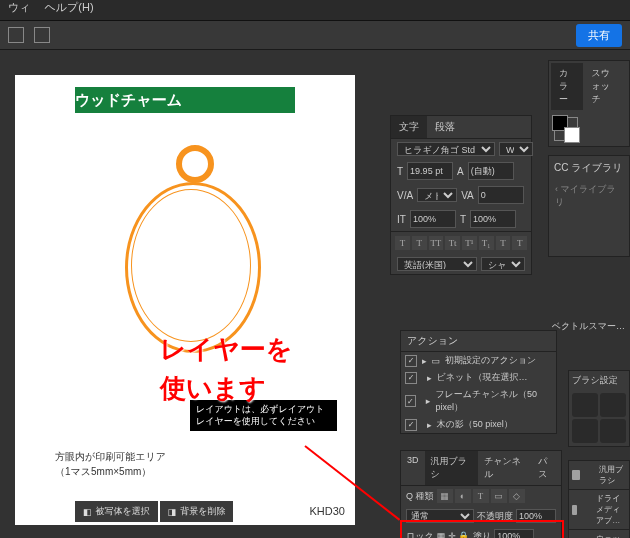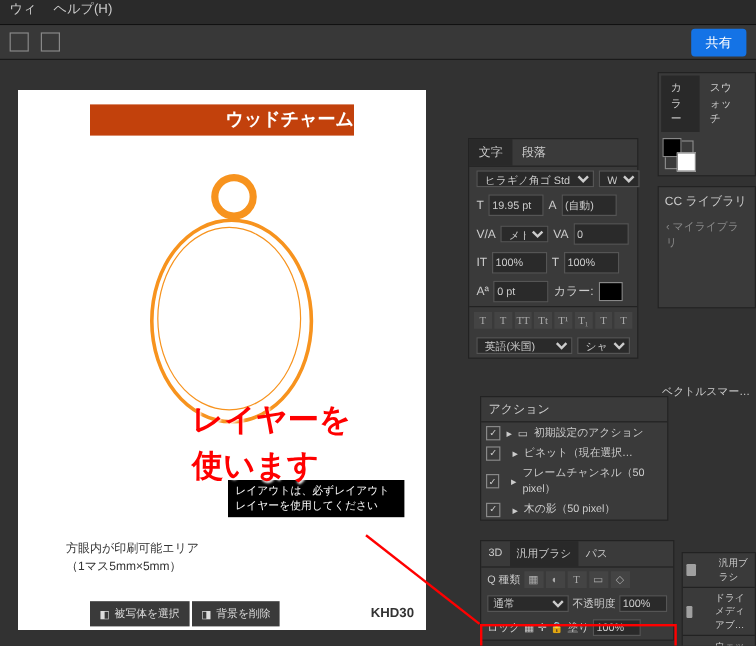--- a/index.html
+++ b/index.html
@@ -4,29 +4,29 @@
 <style>
 html,body{margin:0;padding:0;width:630px;height:538px;overflow:hidden;background:#323232;font-family:Arial,sans-serif;font-size:10px;color:#ccc}
 .topbar{height:20px;background:#2a2a2a;border-bottom:1px solid #111;display:flex;padding:0 8px;gap:14px}
 .topbar span{font-size:11px}
 .toolrow{height:28px;background:#383838;border-bottom:1px solid #1a1a1a;display:flex;align-items:center;justify-content:space-between;padding:0 8px}
 .toolrow-left{display:flex;gap:10px;align-items:center}
 .tool-ico{width:14px;height:14px;border:1px solid #888}
 .share-btn{background:#1473e6;color:#fff;padding:4px 12px;border-radius:3px;font-size:11px}
 .main{position:relative;height:490px}
 .canvas{position:absolute;left:15px;top:25px;width:340px;height:450px;background:#fff}
-.canvas-title{position:absolute;left:60px;top:12px;width:220px;height:26px;background:#c2410c;color:#fff;text-align:right;line-height:26px;font-size:15px;font-weight:bold}
+.canvas-title{position:absolute;left:60px;top:12px;width:220px;height:26px;background:#15803d;color:#fff;text-align:left;line-height:26px;font-size:15px;font-weight:bold}
 .charm-ring{position:absolute;left:161px;top:70px;width:26px;height:26px;border:6px solid #f7931e;border-radius:50%}
 .charm-body{position:absolute;left:110px;top:107px;width:130px;height:165px;border:3px solid #f7931e;border-radius:50%}
 .charm-inner{position:absolute;left:116px;top:114px;width:118px;height:151px;border:1px solid #f7931e;border-radius:50%}
 .grid{position:absolute;left:25px;top:55px;width:300px;height:380px;background-image:linear-gradient(#eee 1px,transparent 1px),linear-gradient(90deg,#eee 1px,transparent 1px);background-size:12px 12px;z-index:-1}
 .black-label{position:absolute;left:175px;top:325px;width:135px;background:#000;color:#fff;font-size:9px;padding:4px 6px;line-height:1.3}
 .guide-jp{position:absolute;left:40px;top:375px;font-size:10px;color:#333}
 .guide-jp2{position:absolute;left:40px;top:390px;font-size:10px;color:#333}
-.khd{position:absolute;right:10px;bottom:8px;color:#333;font-size:11px;font-weight:bold}
+.khd{position:absolute;right:10px;bottom:8px;color:#333;font-size:11px;font-weight:normal}
 .canvas-btns{position:absolute;left:60px;bottom:3px;display:flex;gap:2px}
 .canvas-btn{background:#3a3a3a;color:#ddd;font-size:9px;padding:4px 8px;display:flex;align-items:center;gap:4px}
 .annot{position:absolute;color:#ff0000;font-size:26px;font-weight:bold;line-height:1.5;text-shadow:1px 1px 2px #fff}
 .char-panel{position:absolute;left:390px;top:65px;width:140px;background:#3a3a3a;border:1px solid #222;z-index:3}
 .panel-tabs{display:flex;border-bottom:1px solid #222;font-size:10px}
 .panel-tab{padding:4px 8px}
 .panel-tab.active{background:#292929}
 .panel-row{display:flex;gap:4px;padding:3px 6px;align-items:center}
 .panel-row select,.panel-row input{background:#2a2a2a;border:1px solid #555;color:#ccc;font-size:9px;padding:1px 2px;height:14px}
 .panel-row .sel-wide{flex:1}
@@ -129,26 +129,20 @@
         <select class="inp"><option>メトリクス</option></select>
         <span>VA</span>
         <input class="inp" value="0" style="">
       </div>
     <div class="panel-row">
         <span>IT</span>
         <input class="inp" value="100%" style="">
         <span>T</span>
         <input class="inp" value="100%" style="">
       </div>
-    <div class="panel-row">
-        <span>Aª</span>
-        <input class="inp" value="0 pt" style="">
-        <span>カラー:</span>
-        <div style="width:18px;height:14px;background:#000;border:1px solid #888"></div>
-      </div>
     <div class="ico-row">
       <div class="ico">T</div>
         <div class="ico">T</div>
         <div class="ico">TT</div>
         <div class="ico">Tt</div>
         <div class="ico">T¹</div>
         <div class="ico">T₁</div>
         <div class="ico">T</div>
         <div class="ico">T</div>
     </div>
@@ -198,20 +192,21 @@
         <span> </span>
         <span>▸</span>
         <span>木の影（50 pixel）</span>
       </div>
   </div>
 
   <div class="layer-panel">
     <div class="lay-tabs">
       <div class="lay-tab">3D</div>
       <div class="lay-tab active">汎用ブラシ</div>
+      <div class="lay-tab">チャンネル</div>
       <div class="lay-tab">パス</div>
     </div>
     <div class="lay-ctrl">
         <span>Q 種類</span>
         <div style="display:flex;gap:2px">
           <div class="ico">▦</div>
           <div class="ico">◐</div>
           <div class="ico">T</div>
           <div class="ico">▭</div>
           <div class="ico">◇</div>
@@ -229,20 +224,29 @@
         <span>🔒</span>
         <span>塗り</span>
         <input style="width: 34px; background: rgb(42, 42, 42); border: 1px solid rgb(85, 85, 85); color: rgb(204, 204, 204); font-size: 9px;" value="100%">
       </div>
 
   </div>
 
   <div class="red-box" style="left:400px;top:470px;width:160px;height:60px"></div>
   <div class="red-line" style="left:305px;top:395px;width:120px;transform:rotate(38deg)"></div>
 
+  <div class="brush-panel">
+    <div class="brush-head">ブラシ設定</div>
+    <div class="brush-grid">
+      <div class="brush-item"></div>
+      <div class="brush-item"></div>
+      <div class="brush-item"></div>
+      <div class="brush-item"></div>
+    </div>
+  </div>
 
   <div class="folder-list">
     <div class="folder-item">
         <div class="fld-ico"></div>
         <span>汎用ブラシ</span>
       </div>
     <div class="folder-item">
         <div class="fld-ico"></div>
         <span>ドライメディアブ…</span>
       </div>

